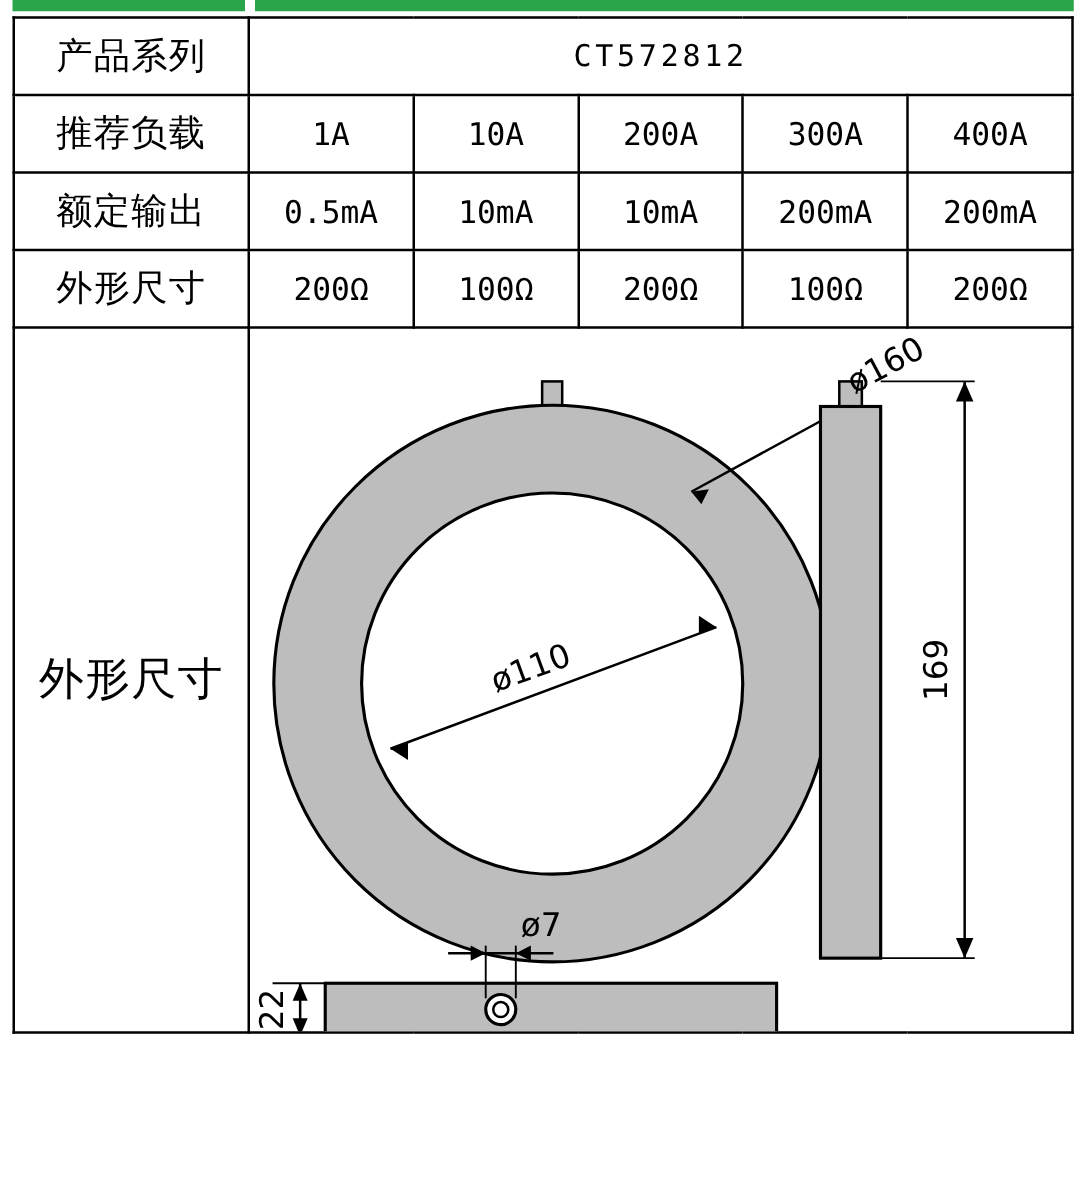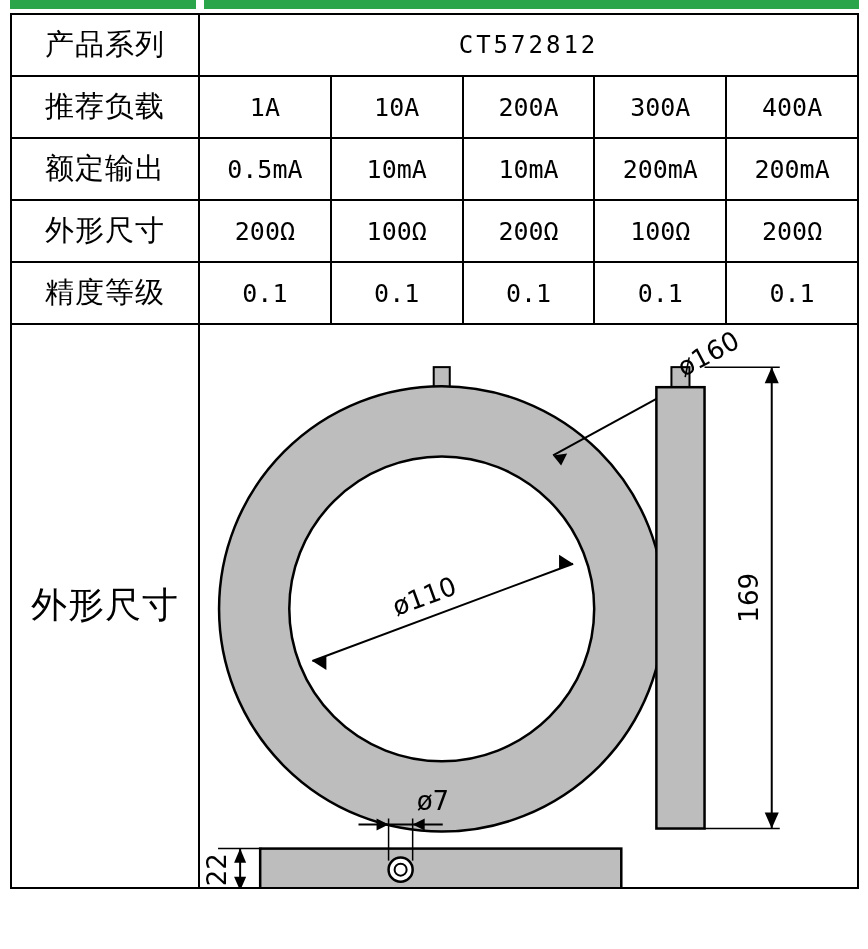--- a/index.html
+++ b/index.html
@@ -122,28 +122,20 @@
       </tr>
       <tr>
         <td class="label">外形尺寸</td>
         <td class="val">200Ω</td>
         <td class="val">100Ω</td>
         <td class="val">200Ω</td>
         <td class="val">100Ω</td>
         <td class="val">200Ω</td>
       </tr>
       <tr>
-        <td class="label">精度等级</td>
-        <td class="val">0.1</td>
-        <td class="val">0.1</td>
-        <td class="val">0.1</td>
-        <td class="val">0.1</td>
-        <td class="val">0.1</td>
-      </tr>
-      <tr>
         <td class="dim-label">外形尺寸</td>
         <td class="drawing-cell" colspan="5">
           <div class="drawing-wrap">
             <svg viewBox="0 0 655 560" preserveAspectRatio="xMidYMid meet">
 
               <g>
 
                 <rect x="233" y="42" width="16" height="20" fill="#bdbdbd" stroke="#000" stroke-width="2"></rect>
 
                 <circle cx="241" cy="283" r="222" fill="#bdbdbd" stroke="#000" stroke-width="2.5"></circle>

